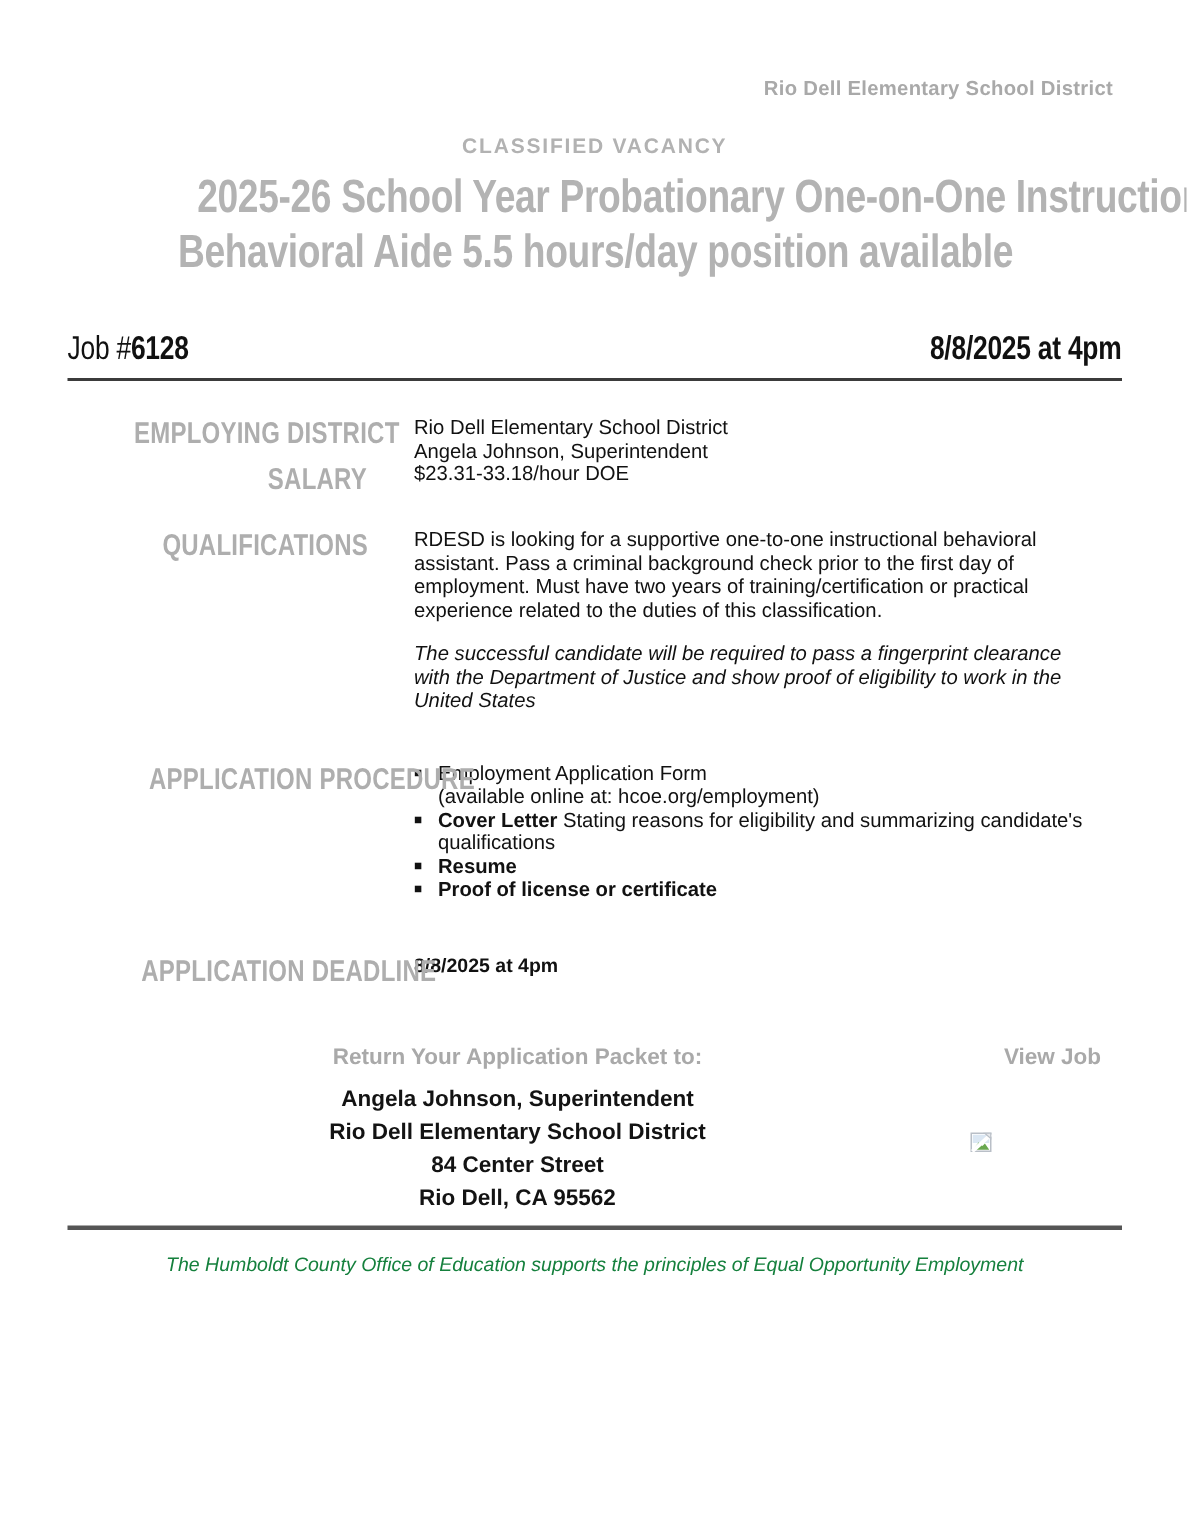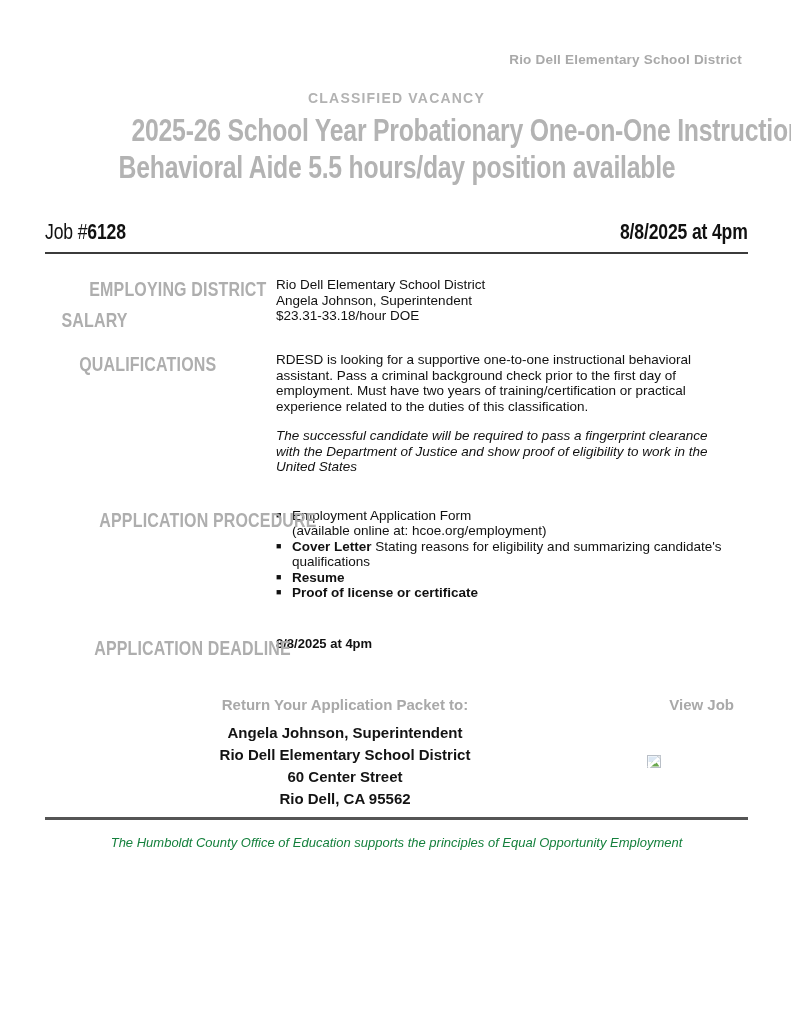--- a/index.html
+++ b/index.html
@@ -32,21 +32,21 @@
   
   .job-bar { display: flex; justify-content: space-between; align-items: flex-end; margin-top: 33px; }
   .job-id { font-size: 22px; letter-spacing: -0.2px; }
   .job-id .num { font-weight: bold; }
   .job-deadline { font-size: 22px; font-weight: bold; letter-spacing: -0.2px; }
   .rule-dark { border: none; border-top: 2px solid #3b3b3b; margin-top: 7px; }
 
   
   .sections { margin-top: 23px; }
   .sec-row { display: flex; align-items: flex-start; }
-  .sec-label-col { width: 200px; flex: 0 0 200px; }
+  .sec-label-col { width: 200px; flex: 0 0 200px; text-align: right; }
   .sec-label { font-size: 20px; font-weight: bold; color: #aeaeae; letter-spacing: 0.2px; white-space: nowrap; line-height: 1; padding-top: 2px; }
   .sec-content { margin-left: 31px; max-width: 452px; font-size: 13.5px; line-height: 15.5px; }
 
   .mt-emp  { margin-top: 0px; }
   .mt-sal  { }
   .mt-qual { margin-top: 21px; }
   .mt-proc { margin-top: 33px; }
   .mt-dead { margin-top: 35px; }
 
   .italic-note { font-style: italic; margin-top: 14px; }
@@ -149,21 +149,21 @@
     </div>
 
   </div>
 
   <div class="return-row">
     <div class="return-left">
       <div class="return-heading">Return Your Application Packet to:</div>
       <div class="address-lines">
         <div class="address-line">Angela Johnson, Superintendent</div>
         <div class="address-line">Rio Dell Elementary School District</div>
-        <div class="address-line">60 Center Street</div>
+        <div class="address-line">84 Center Street</div>
         <div class="address-line">Rio Dell, CA 95562</div>
       </div>
     </div>
     <div class="return-right">
       <a href="#" class="view-job">View Job</a>
       <svg class="broken-img" viewBox="0 0 17 17" xmlns="http://www.w3.org/2000/svg">
         <rect x="1.5" y="2.5" width="13" height="12" fill="#ffffff" stroke="#b9bfc7" stroke-width="1"></rect>
         <rect x="2.5" y="3.5" width="11" height="5.5" fill="#dbe7f3"></rect>
         <path d="M2.5 13.5 L6.5 8.5 L9 11 L10.6 9.4 L13.5 13.5 Z" fill="#6aa84f"></path>
         <path d="M14.8 3.2 L2.2 14.6" stroke="#ffffff" stroke-width="2.6"></path>

